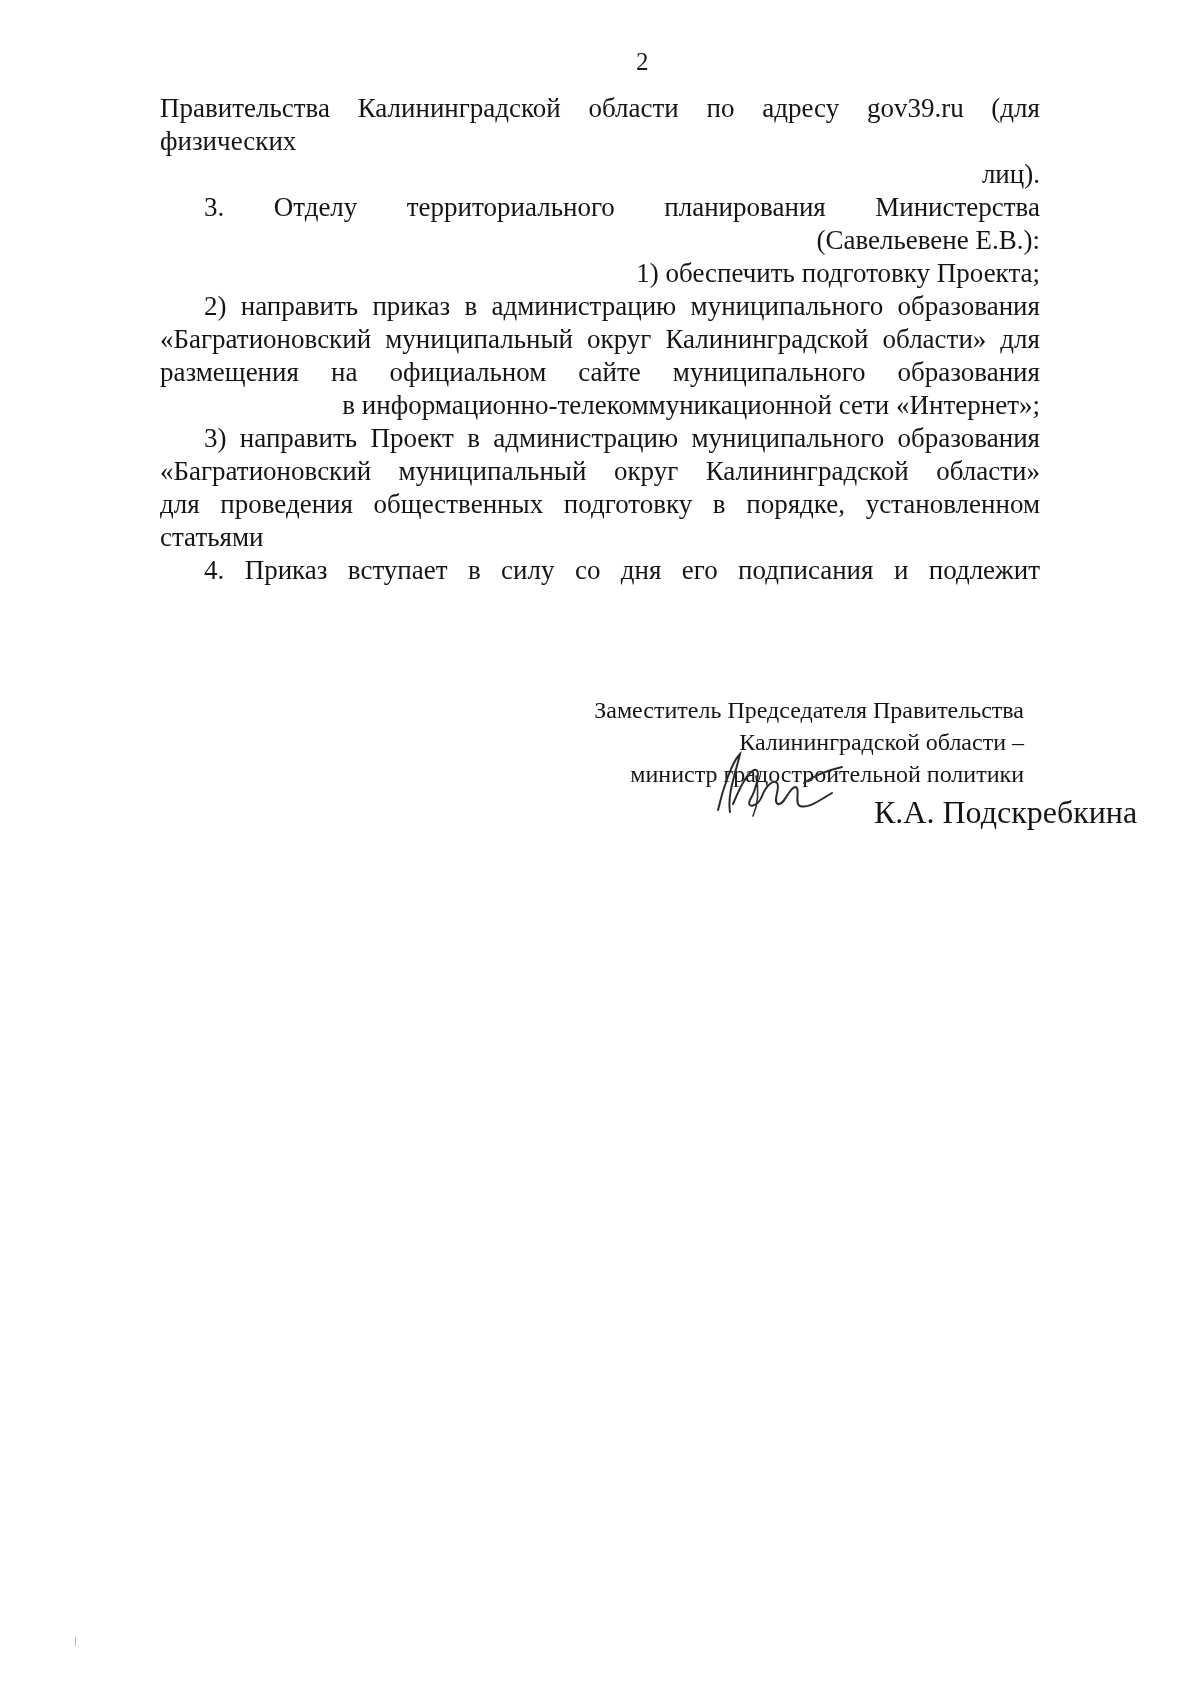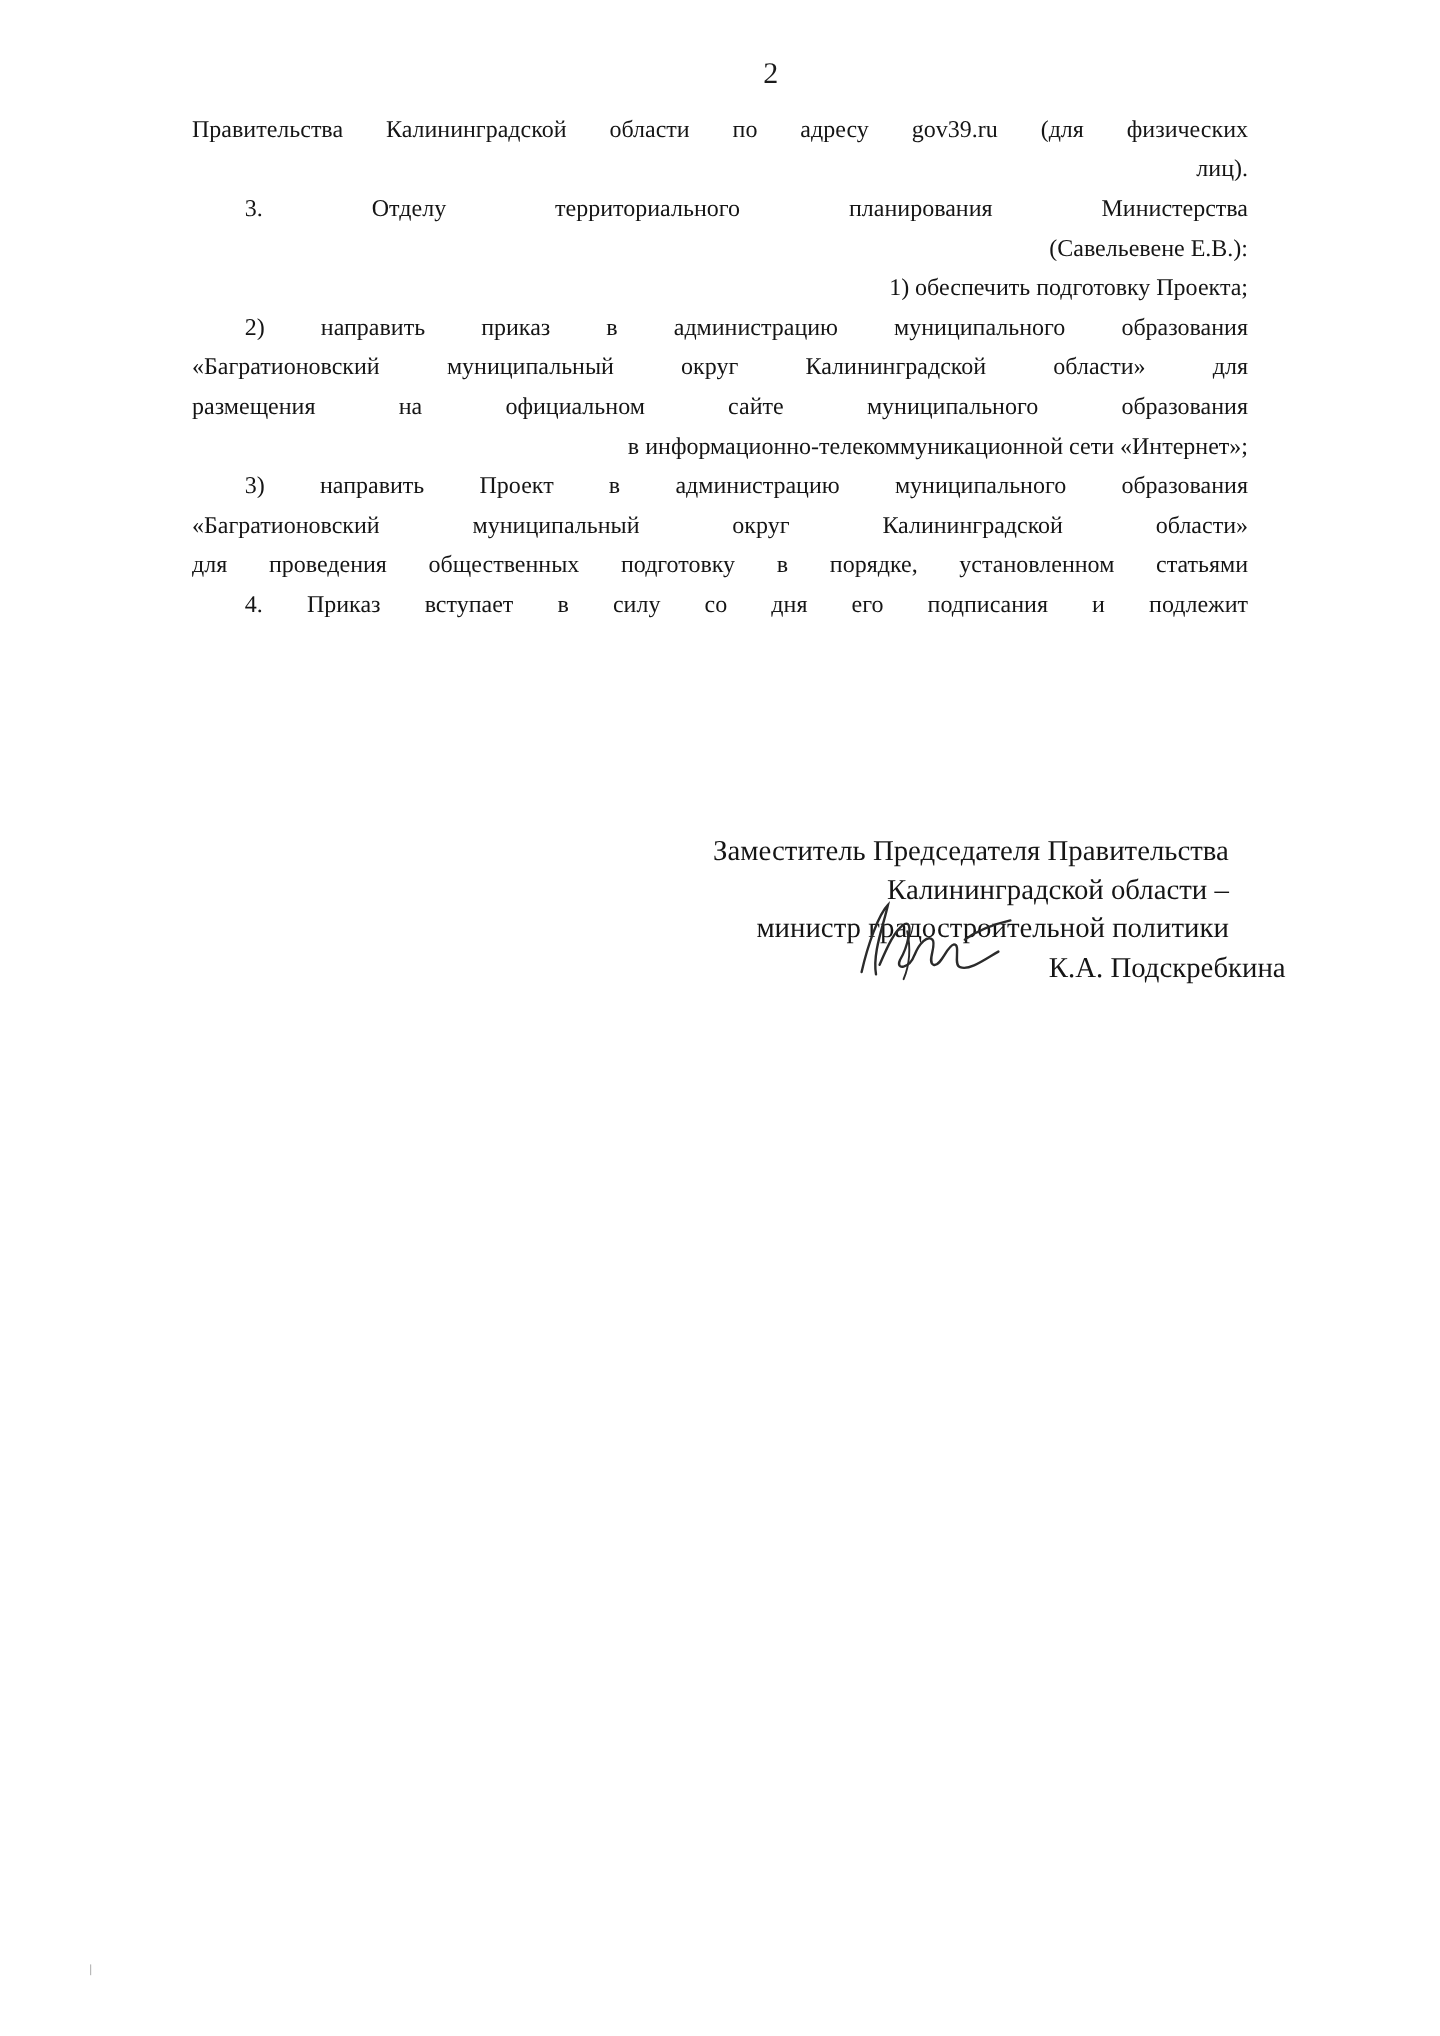--- a/index.html
+++ b/index.html
@@ -21,21 +21,21 @@
     top: 48px;
     left: 636px;
     font-size: 25px;
     color: #1b1b1b;
   }
   .doc-body {
     position: absolute;
     top: 92px;
     left: 160px;
     width: 880px;
-    font-size: 20px;
+    font-size: 27px;
   }
   .line {
     line-height: 33px;
     min-height: 33px;
     white-space: normal;
     text-align: right;
   }
   .line.j {
     text-align: justify;
     text-align-last: justify;
@@ -57,21 +57,21 @@
   }
   .sig-title .line {
     line-height: 32px;
     min-height: 32px;
   }
   .signatory-name {
     position: absolute;
     top: 100px;
     left: 730px;
     white-space: nowrap;
-    font-size: 24px;
+    font-size: 32px;
   }
   .signature-scribble {
     position: absolute;
     top: 52px;
     left: 565px;
     width: 140px;
     height: 74px;
   }
   .speck {
     position: absolute;

